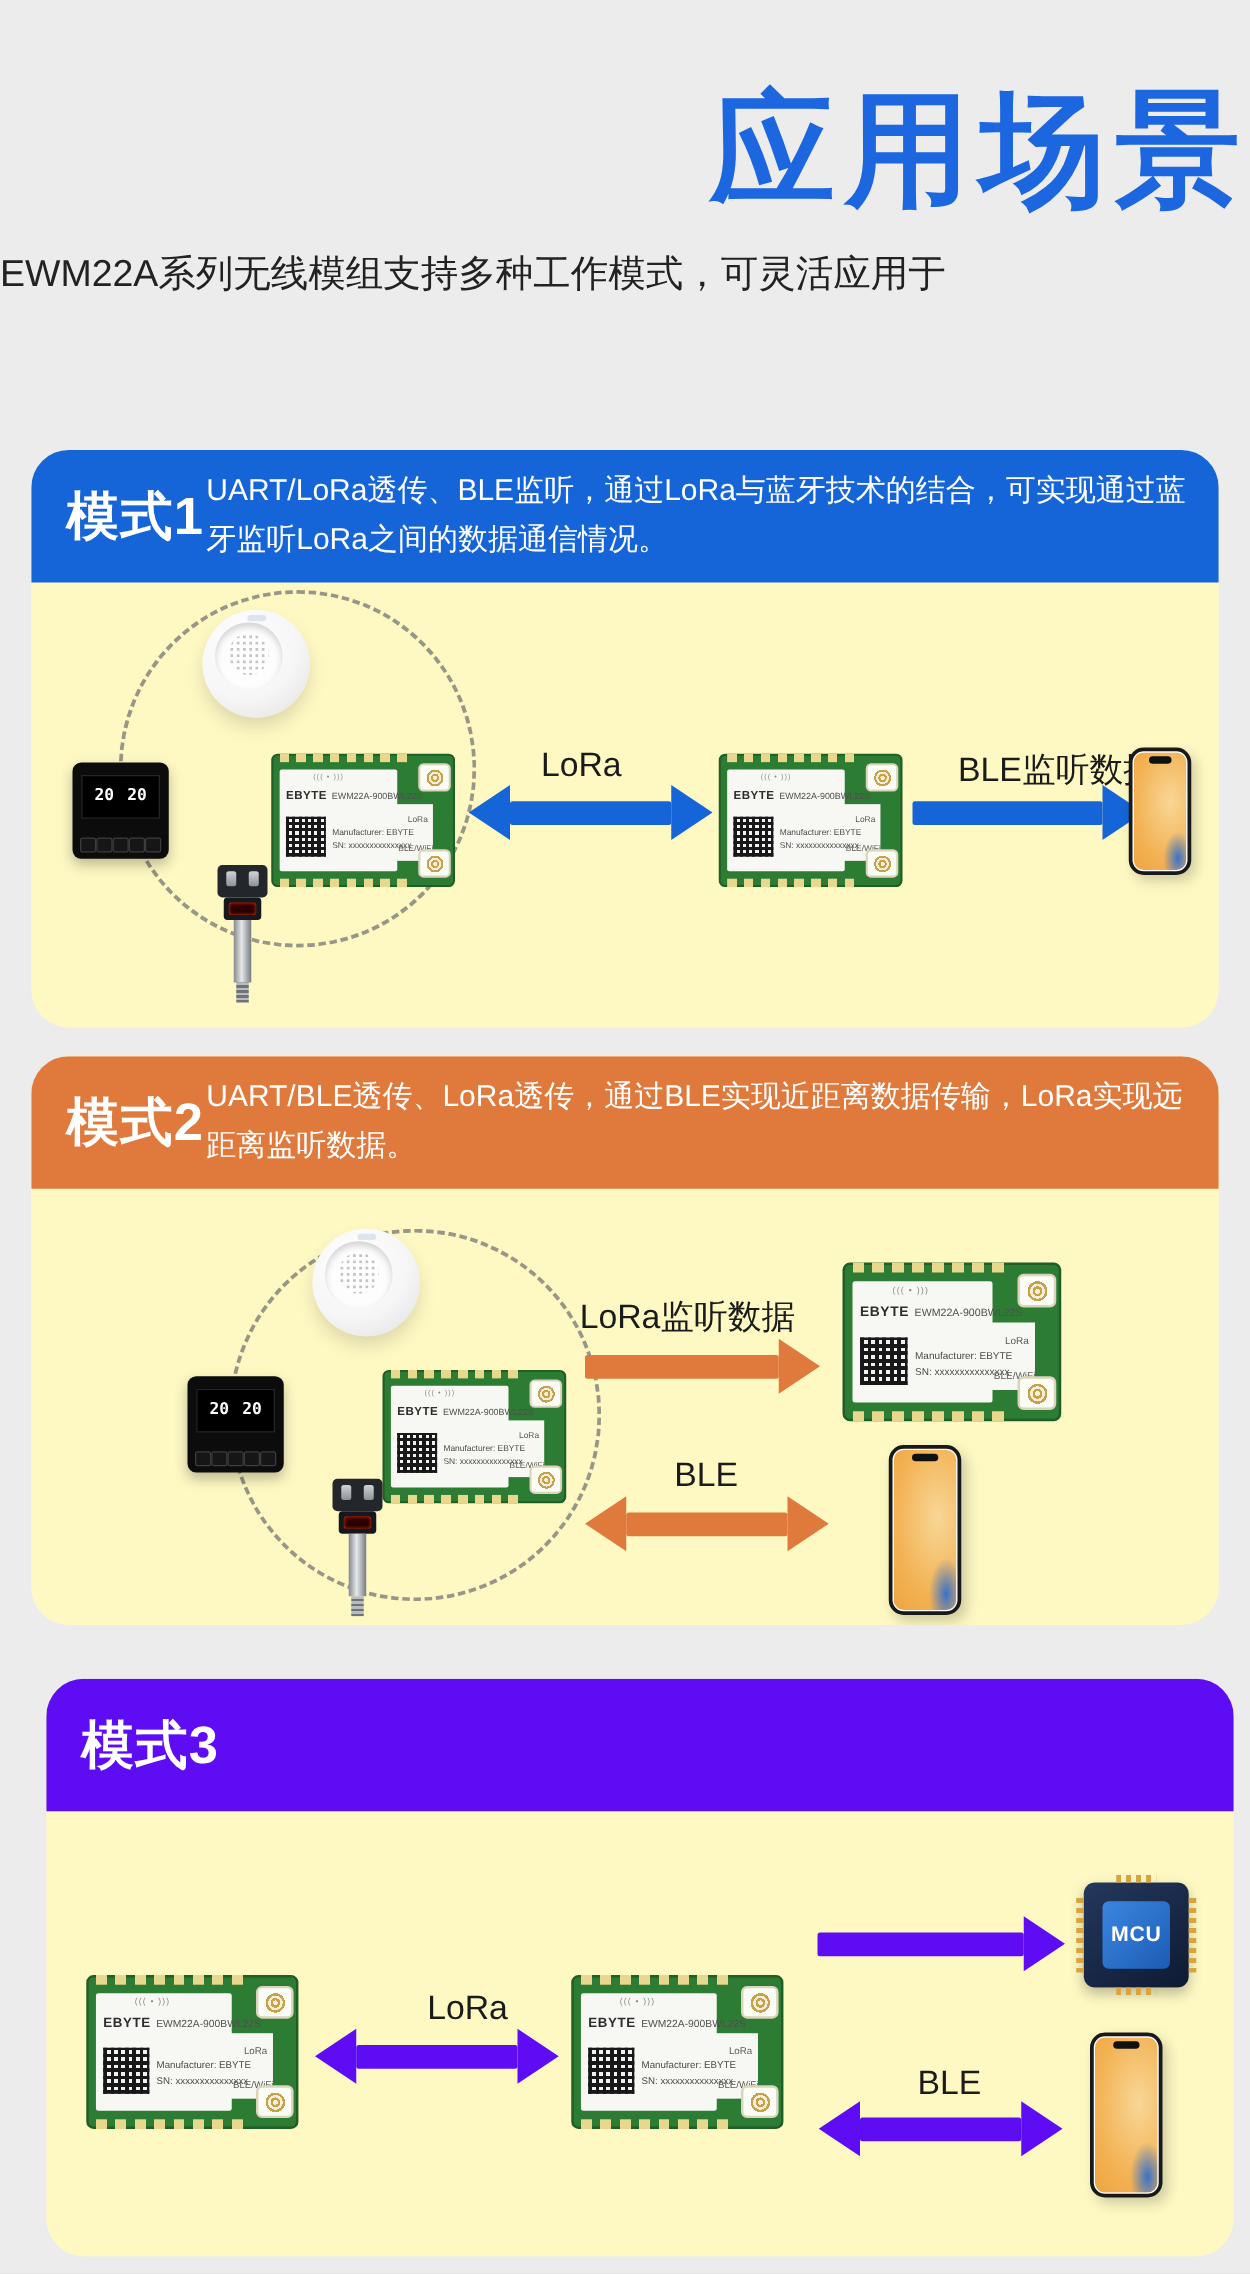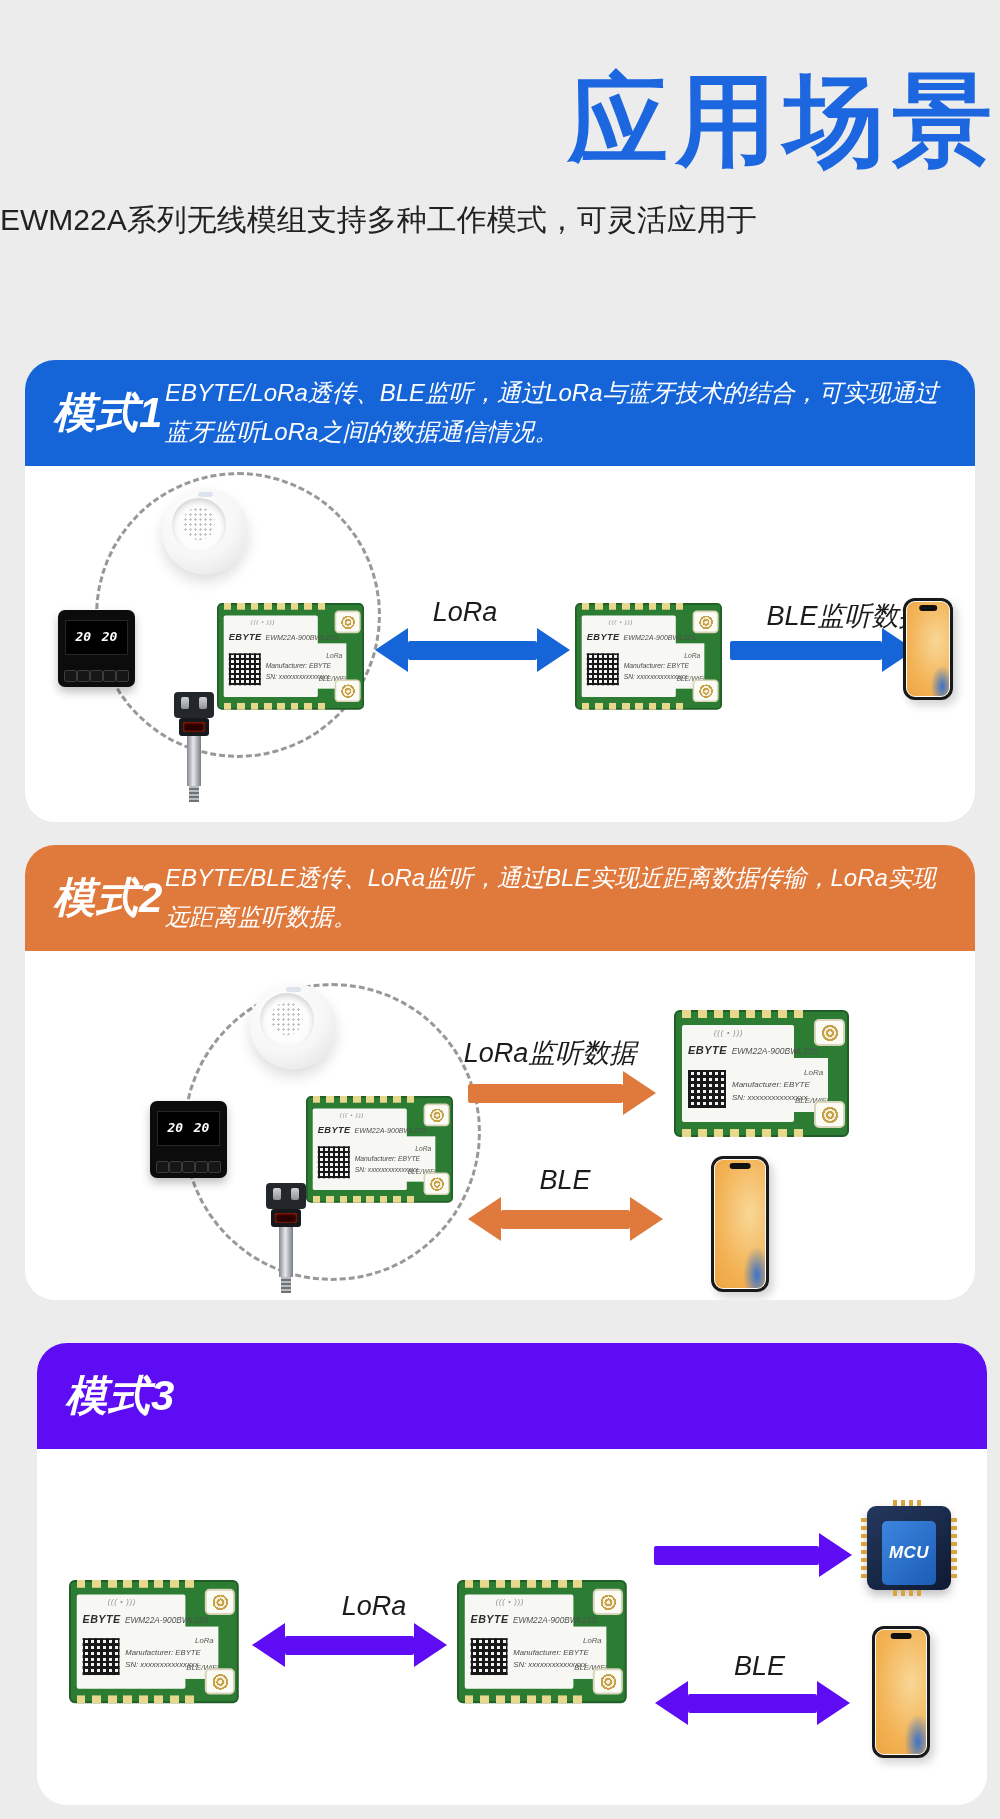--- a/index.html
+++ b/index.html
@@ -6,21 +6,21 @@
   .page{position:relative;width:1000px;height:1819px;margin:0 auto;background:#ececec;overflow:hidden;
         font-family:"Liberation Sans","DejaVu Sans",sans-serif;}
 
   
   .page-title{position:absolute;top:68px;left:0;right:0;text-align:right;
               font-size:100px;font-weight:900;letter-spacing:8px;color:#1c66e0;line-height:1.05;}
   .subtitle{position:absolute;top:194px;left:0;right:0;text-align:left;
             font-size:30px;line-height:52px;color:#222;font-weight:500;}
 
   
-  .mode-card{position:absolute;left:25px;width:950px;background:#ffffff;border-radius:30px;overflow:hidden;font-style:italic;}
+  .mode-card{position:absolute;left:25px;width:950px;background:#fef9c3;border-radius:30px;overflow:hidden;}
   .mode-header{position:absolute;left:0;right:0;top:0;height:106px;background:var(--ac);}
   .mode-name{position:absolute;left:28px;top:50%;transform:translateY(-50%);
              font-size:42px;font-weight:800;color:#fff;letter-spacing:1px;}
   .mode-desc{position:absolute;left:140px;right:26px;top:13px;
              font-size:24px;line-height:39px;color:#fff;font-weight:500;}
 
   
   .link-label{position:absolute;font-size:27px;font-weight:500;color:#1b1b1b;text-align:center;white-space:nowrap;}
   .arrow{position:absolute;display:flex;align-items:center;height:44px;}
   .arrow .head{width:0;height:0;border-top:22px solid transparent;border-bottom:22px solid transparent;}
@@ -99,38 +99,38 @@
 
   
   .mcu{position:absolute;width:84px;height:84px;background:linear-gradient(145deg,#24385e,#0e1a33);
        border-radius:9px;box-shadow:0 5px 10px rgba(0,0,0,.25);}
   .pins-l,.pins-r{position:absolute;top:12px;width:6px;height:60px;
        background:repeating-linear-gradient(0deg,#d7a43f 0 4px,transparent 4px 8px);}
   .pins-l{left:-6px;}.pins-r{right:-6px;}
   .pins-t,.pins-b{position:absolute;left:26px;width:32px;height:6px;
        background:repeating-linear-gradient(90deg,#d7a43f 0 4px,transparent 4px 8px);}
   .pins-t{top:-6px;}.pins-b{bottom:-6px;}
-  .mcu-core{position:absolute;left:15px;top:15px;width:54px;height:64px;border-radius:5px;
+  .mcu-core{position:absolute;left:15px;top:15px;width:54px;height:54px;border-radius:5px;
        background:linear-gradient(135deg,#3c86e0,#1c5cb4);display:flex;align-items:center;justify-content:center;
        color:#fff;font-weight:800;font-size:17px;letter-spacing:.5px;}
 </style>
 </head>
 <body>
 
 <div class="page">
 
   <div class="page-title" style="color: rgb(28, 102, 224);">应用场景</div>
   <div class="subtitle">
     <div>EWM22A系列无线模组支持多种工作模式，可灵活应用于</div>
   </div>
 
   <div class="mode-card" style="top: 360px; height: 462px; --ac: #1565d8;">
     <div class="mode-header">
       <span class="mode-name">模式1</span>
-      <div class="mode-desc">EBYTE/LoRa透传、BLE监听，通过LoRa与蓝牙技术的结合，可实现通过蓝牙监听LoRa之间的数据通信情况。</div>
+      <div class="mode-desc">UART/LoRa透传、BLE监听，通过LoRa与蓝牙技术的结合，可实现通过蓝牙监听LoRa之间的数据通信情况。</div>
     </div>
 
     <div class="circle-dashed" style="left:70px;top:112px;width:280px;height:280px;"></div>
     <div class="smoke" style="left:137px;top:128px;">
   <div class="s-outer"></div>
   <div class="s-ring"></div>
   <div class="s-dots"></div>
   <div class="s-led"></div>
 </div>
     <div class="thermo" style="left:33px;top:250px;">
@@ -224,21 +224,21 @@
     </div>
     <div class="phone sm" style="left:878px;top:238px;">
   <div class="screen"></div>
   <div class="notch"></div>
 </div>
   </div>
 
   <div class="mode-card" style="top: 845px; height: 455px; --ac: #e0793c;">
     <div class="mode-header">
       <span class="mode-name">模式2</span>
-      <div class="mode-desc">EBYTE/BLE透传、LoRa监听，通过BLE实现近距离数据传输，LoRa实现远距离监听数据。</div>
+      <div class="mode-desc">UART/BLE透传、LoRa透传，通过BLE实现近距离数据传输，LoRa实现远距离监听数据。</div>
     </div>
 
     <div class="circle-dashed" style="left:158px;top:138px;width:292px;height:292px;"></div>
     <div class="smoke" style="left:225px;top:138px;">
   <div class="s-outer"></div>
   <div class="s-ring"></div>
   <div class="s-dots"></div>
   <div class="s-led"></div>
 </div>
     <div class="thermo" style="left:125px;top:256px;">

